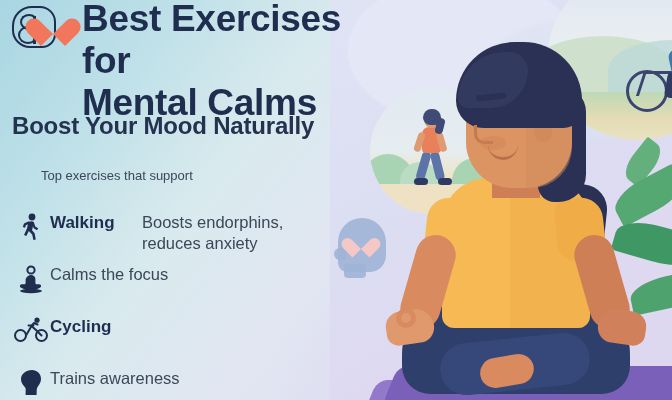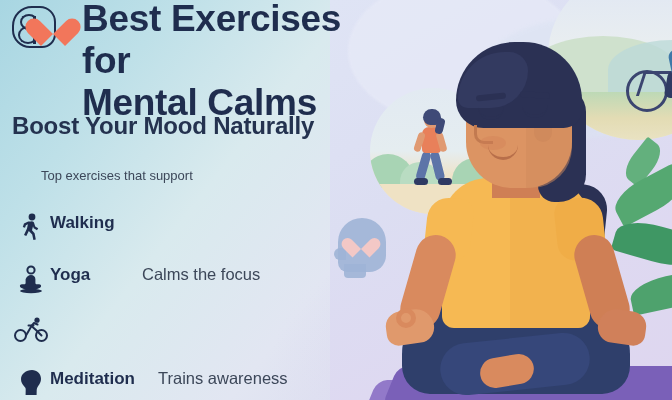--- a/index.html
+++ b/index.html
@@ -287,52 +287,52 @@
     <div class="list">
 
       <div class="row walking">
         <span class="ico">
           <svg width="24" height="30" viewBox="0 0 24 30" aria-hidden="true">
             <circle cx="13" cy="4" r="3.4" fill="#1f2d4e"></circle>
             <path d="M12.2 8.4c1.5-.3 2.6.5 3 1.8l1 3.2 3 1.9-1.2 2-3.3-2-.7-2-1 3.9 2.6 3.1 1.2 6.3-2.4.5-1.2-5.6-3.4-3.6-2.5 5.2-2.3-1 3-6.5.9-4.3-2 .9-.9 2.6-2.2-.7 1.2-3.6 4.2-2z" fill="#1f2d4e"></path>
           </svg>
         </span>
         <span class="name">Walking</span>
+        <span class="desc"><span>Boosts endorphins,</span><br><span>reduces anxiety</span></span>
       </div>
 
       <div class="row yoga">
         <span class="ico">
           <svg width="30" height="30" viewBox="0 0 30 30" aria-hidden="true">
             <circle cx="15" cy="5" r="3.6" fill="none" stroke="#1f2d4e" stroke-width="2"></circle>
             <path d="M15 10c2.6 0 4.4 1.9 4.4 4.3v3.4c0 1 .6 1.6 1.5 1.6h2.3c1.1 0 1.9.8 1.9 1.8 0 .7-.4 1.3-1.1 1.6l-5.1 2.2H10.1L5 22.7c-.7-.3-1.1-.9-1.1-1.6 0-1 .8-1.8 1.9-1.8h2.3c.9 0 1.5-.6 1.5-1.6v-3.4C10.6 11.9 12.4 10 15 10z" fill="#1f2d4e"></path>
             <ellipse cx="15" cy="26" rx="11" ry="2.2" fill="#1f2d4e"></ellipse>
           </svg>
         </span>
-        <span class="name">Yoga</span>
         <span class="desc"><span>Calms the focus</span><br></span>
       </div>
 
       <div class="row cycling">
         <span class="ico">
           <svg width="34" height="26" viewBox="0 0 34 26" aria-hidden="true">
             <circle cx="6.5" cy="18.5" r="5.5" fill="none" stroke="#1f2d4e" stroke-width="2"></circle>
             <circle cx="27.5" cy="18.5" r="5.5" fill="none" stroke="#1f2d4e" stroke-width="2"></circle>
             <circle cx="23" cy="3.2" r="2.6" fill="#1f2d4e"></circle>
             <path d="M12 18.5 17.5 9l5 4.5 5 5" fill="none" stroke="#1f2d4e" stroke-width="2" stroke-linejoin="round" stroke-linecap="round"></path>
             <path d="M14.5 8.5h5" fill="none" stroke="#1f2d4e" stroke-width="2" stroke-linecap="round"></path>
             <path d="M17.5 9 20 6l3.5 1.5" fill="none" stroke="#1f2d4e" stroke-width="2" stroke-linejoin="round" stroke-linecap="round"></path>
           </svg>
         </span>
+        <span class="name">Cycling</span>
       </div>
 
       <div class="row meditation">
         <span class="ico">
           <svg width="24" height="26" viewBox="0 0 24 26" aria-hidden="true">
             <path d="M13 1c5 0 9 3.9 9 8.8 0 3.1-1.3 5.2-2.8 7.3-.9 1.3-1.4 2.4-1.5 4.2l-.1 4.7H6.6l.1-5.6c0-1.3-.5-2-1.4-2.9C3.3 15.4 2 13 2 10 2 5.2 7 1 13 1z" fill="#1f2d4e"></path>
           </svg>
         </span>
-        <span class="name">Meditation</span>
         <span class="desc"><span>Trains awareness</span></span>
       </div>
 
     </div>
   </div>
 </div>
 
 </body></html>

